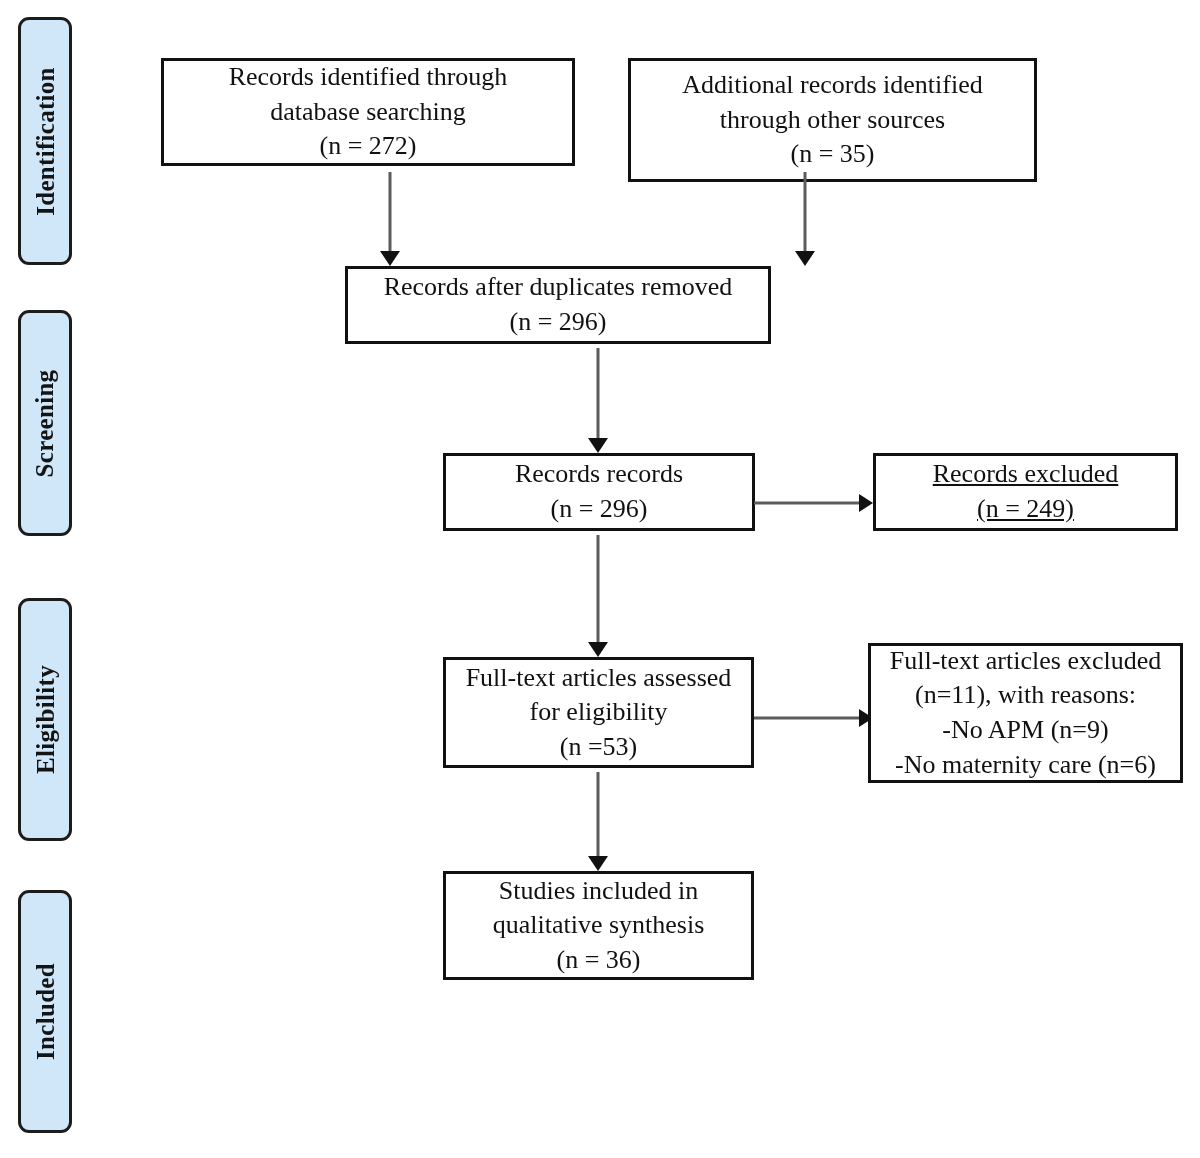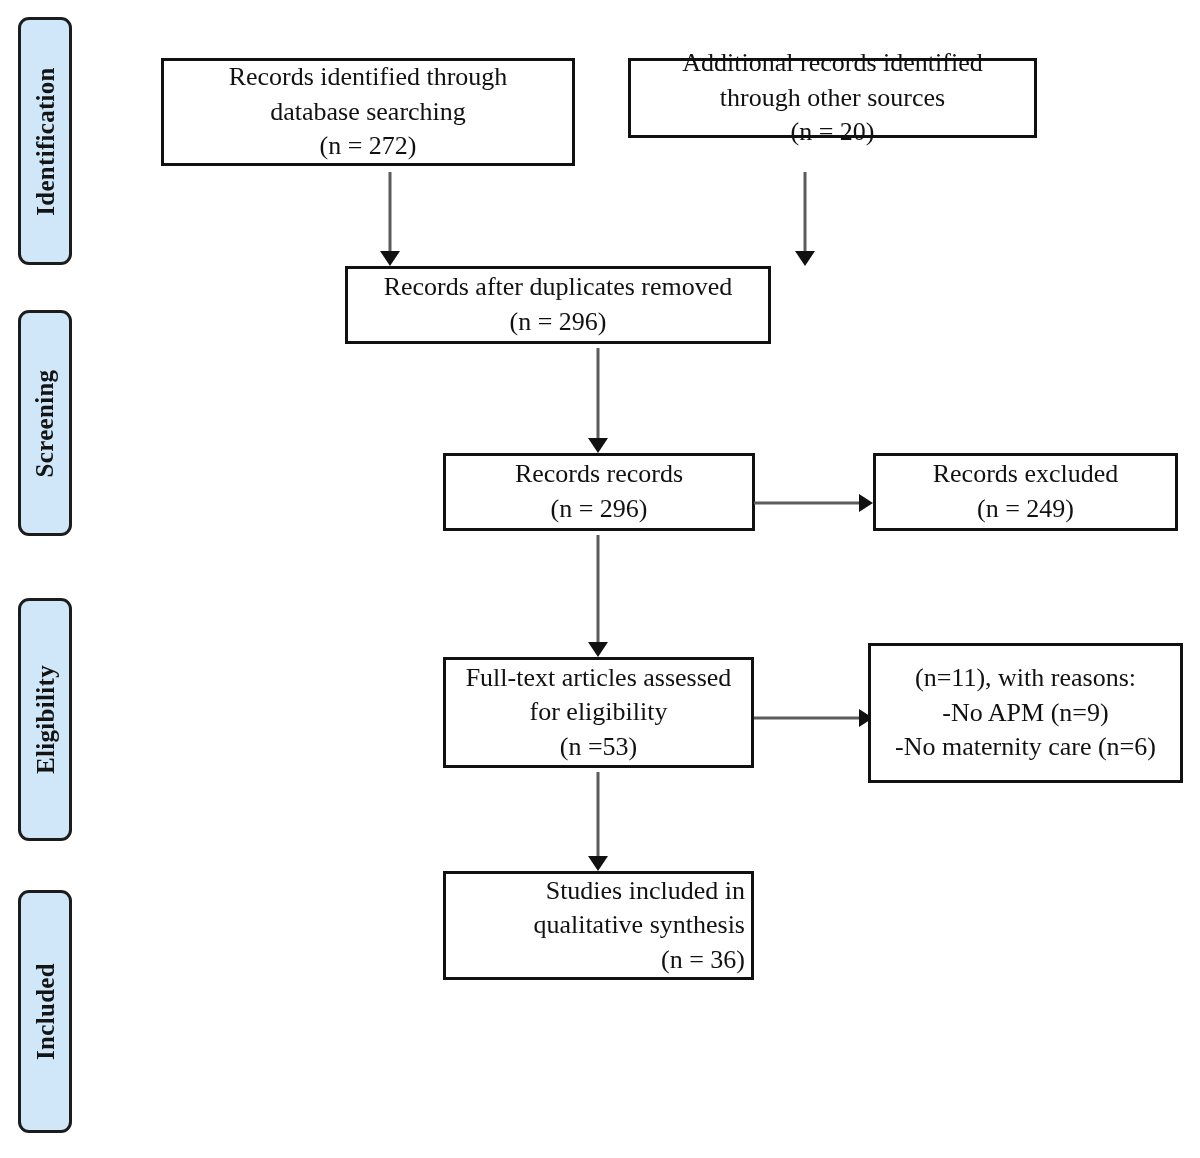--- a/index.html
+++ b/index.html
@@ -123,24 +123,24 @@
   <div class="stage-label" style="left:18px; top:890px; width:54px; height:243px;">
     <span class="stage-text">Included</span>
   </div>
 
   <div class="flow-box" style="left:161px; top:58px; width:414px; height:108px;">
     <span class="line">Records identified through</span>
     <span class="line">database searching</span>
     <span class="line">(n = 272)</span>
   </div>
 
-  <div class="flow-box" style="left:628px; top:58px; width:409px; height:80px;">
+  <div class="flow-box" style="left:628px; top:58px; width:409px; height:124px;">
     <span class="line">Additional records identified</span>
     <span class="line">through other sources</span>
-    <span class="line">(n = 20)</span>
+    <span class="line">(n = 35)</span>
   </div>
 
   <div class="arrow-v" style="left:380px; top:172px; width:20px; height:94px;">
     <div class="shaft" style="height:80px;"></div>
     <div class="head"></div>
   </div>
 
   <div class="arrow-v" style="left:795px; top:172px; width:20px; height:94px;">
     <div class="shaft" style="height:80px;"></div>
     <div class="head"></div>
@@ -159,21 +159,21 @@
   <div class="flow-box" style="left:443px; top:453px; width:312px; height:78px;">
     <span class="line">Records records</span>
     <span class="line">(n = 296)</span>
   </div>
 
   <div class="arrow-h" style="left:754px; top:494px; width:119px; height:18px;">
     <div class="shaft" style="width:106px;"></div>
     <div class="head"></div>
   </div>
 
-  <div class="flow-box" style="left:873px; top:453px; width:305px; height:78px;">
+  <div class="flow-box" style="left:873px; top:453px; width:305px; height:78px;text-decoration:underline;">
     <span class="line">Records excluded</span>
     <span class="line">(n = 249)</span>
   </div>
 
   <div class="arrow-v" style="left:588px; top:535px; width:20px; height:122px;">
     <div class="shaft" style="height:108px;"></div>
     <div class="head"></div>
   </div>
 
   <div class="flow-box" style="left:443px; top:657px; width:311px; height:111px;">
@@ -181,29 +181,30 @@
     <span class="line">for eligibility</span>
     <span class="line">(n =53)</span>
   </div>
 
   <div class="arrow-h" style="left:754px; top:709px; width:119px; height:18px;">
     <div class="shaft" style="width:106px;"></div>
     <div class="head"></div>
   </div>
 
   <div class="flow-box" style="left:868px; top:643px; width:315px; height:140px;">
+    <span class="line">Full-text articles excluded</span>
     <span class="line">(n=11), with reasons:</span>
     <span class="line">-No APM (n=9)</span>
     <span class="line">-No maternity care (n=6)</span>
   </div>
 
   <div class="arrow-v" style="left:588px; top:772px; width:20px; height:99px;">
     <div class="shaft" style="height:85px;"></div>
     <div class="head"></div>
   </div>
 
-  <div class="flow-box" style="left:443px; top:871px; width:311px; height:109px;align-items:flex-end;">
+  <div class="flow-box" style="left:443px; top:871px; width:311px; height:109px;">
     <span class="line">Studies included in</span>
     <span class="line">qualitative synthesis</span>
     <span class="line">(n = 36)</span>
   </div>
 
 </div>
 
 </body></html>

